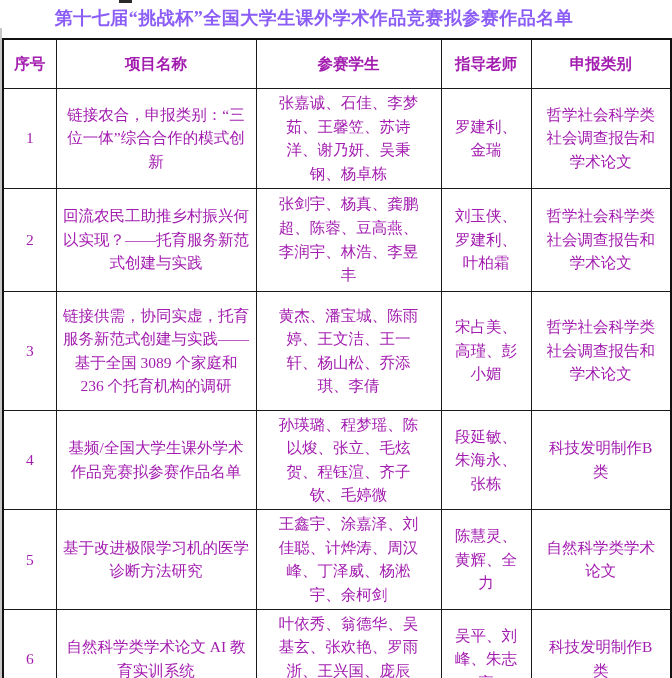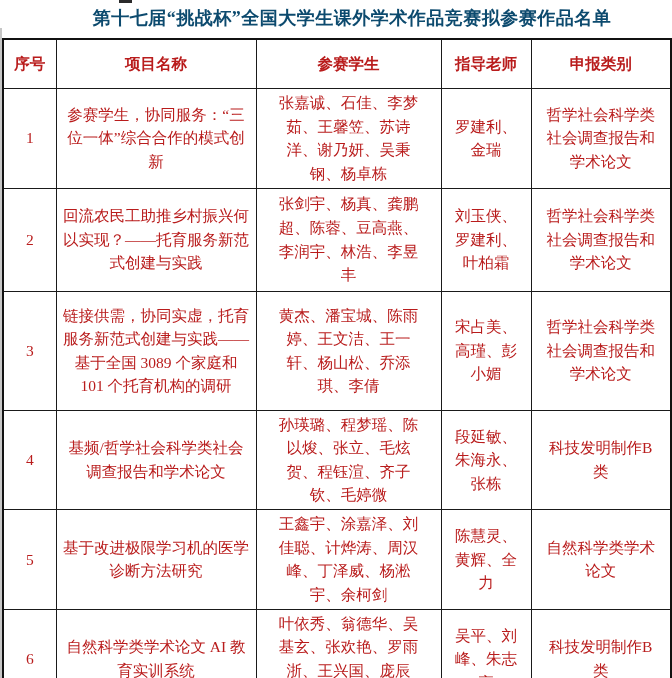--- a/index.html
+++ b/index.html
@@ -20,39 +20,38 @@
   }
   .doc-title {
     position: absolute;
     top: 6px;
     left: 0;
     width: 628px;
     text-align: center;
     font-size: 18px;
     font-weight: bold;
     letter-spacing: 0.5px;
-    color: #0c4a6e;
+    color: #8b5cf6;
     white-space: nowrap;
-    margin-left: 38px;
   }
   table.works {
     position: absolute;
     left: 2px;
     top: 38px;
     width: 668px;
     border-collapse: collapse;
     table-layout: fixed;
   }
   table.works th, table.works td {
     border: 1px solid #1a1a1a;
     text-align: center;
     vertical-align: middle;
     font-size: 15.5px;
     line-height: 1.52;
-    color: #b91c1c;
+    color: #a21caf;
     overflow: hidden;
   }
   table.works th {
     font-weight: bold;
     font-size: 15.5px;
   }
   table.works { border: 2px solid #111; }
   thead tr { height: 40px; }
   tr.r1 { height: 100px; }
   tr.r2 { height: 103px; }
@@ -104,42 +103,42 @@
         <th class="c-no">序号</th>
         <th class="c-project">项目名称</th>
         <th class="c-students">参赛学生</th>
         <th class="c-teachers">指导老师</th>
         <th class="c-category">申报类别</th>
       </tr>
     </thead>
     <tbody>
       <tr class="r1">
         <td class="c-no">1</td>
-        <td class="c-project">参赛学生，协同服务：“三位一体”综合合作的模式创新</td>
+        <td class="c-project">链接农合，申报类别：“三位一体”综合合作的模式创新</td>
         <td class="c-students">张嘉诚、石佳、李梦茹、王馨笠、苏诗洋、谢乃妍、吴秉钢、杨卓栋</td>
         <td class="c-teachers">罗建利、金瑞</td>
         <td class="c-category">哲学社会科学类社会调查报告和学术论文</td>
       </tr>
       <tr class="r2">
         <td class="c-no">2</td>
         <td class="c-project">回流农民工助推乡村振兴何以实现？——托育服务新范式创建与实践</td>
         <td class="c-students">张剑宇、杨真、龚鹏超、陈蓉、豆高燕、李润宇、林浩、李昱丰</td>
         <td class="c-teachers">刘玉侠、罗建利、叶柏霜</td>
         <td class="c-category">哲学社会科学类社会调查报告和学术论文</td>
       </tr>
       <tr class="r3">
         <td class="c-no">3</td>
-        <td class="c-project">链接供需，协同实虚，托育服务新范式创建与实践——基于全国 3089 个家庭和 101 个托育机构的调研</td>
+        <td class="c-project">链接供需，协同实虚，托育服务新范式创建与实践——基于全国 3089 个家庭和 236 个托育机构的调研</td>
         <td class="c-students">黄杰、潘宝城、陈雨婷、王文洁、王一轩、杨山松、乔添琪、李倩</td>
         <td class="c-teachers">宋占美、高瑾、彭小媚</td>
         <td class="c-category">哲学社会科学类社会调查报告和学术论文</td>
       </tr>
       <tr class="r4">
         <td class="c-no">4</td>
-        <td class="c-project">基频/哲学社会科学类社会调查报告和学术论文</td>
+        <td class="c-project">基频/全国大学生课外学术作品竞赛拟参赛作品名单</td>
         <td class="c-students">孙瑛璐、程梦瑶、陈以焌、张立、毛炫贺、程钰渲、齐子钦、毛婷微</td>
         <td class="c-teachers">段延敏、朱海永、张栋</td>
         <td class="c-category">科技发明制作B类</td>
       </tr>
       <tr class="r5">
         <td class="c-no">5</td>
         <td class="c-project">基于改进极限学习机的医学诊断方法研究</td>
         <td class="c-students">王鑫宇、涂嘉泽、刘佳聪、计烨涛、周汉峰、丁泽威、杨淞宇、余柯剑</td>
         <td class="c-teachers">陈慧灵、黄辉、全力</td>
         <td class="c-category">自然科学类学术论文</td>

